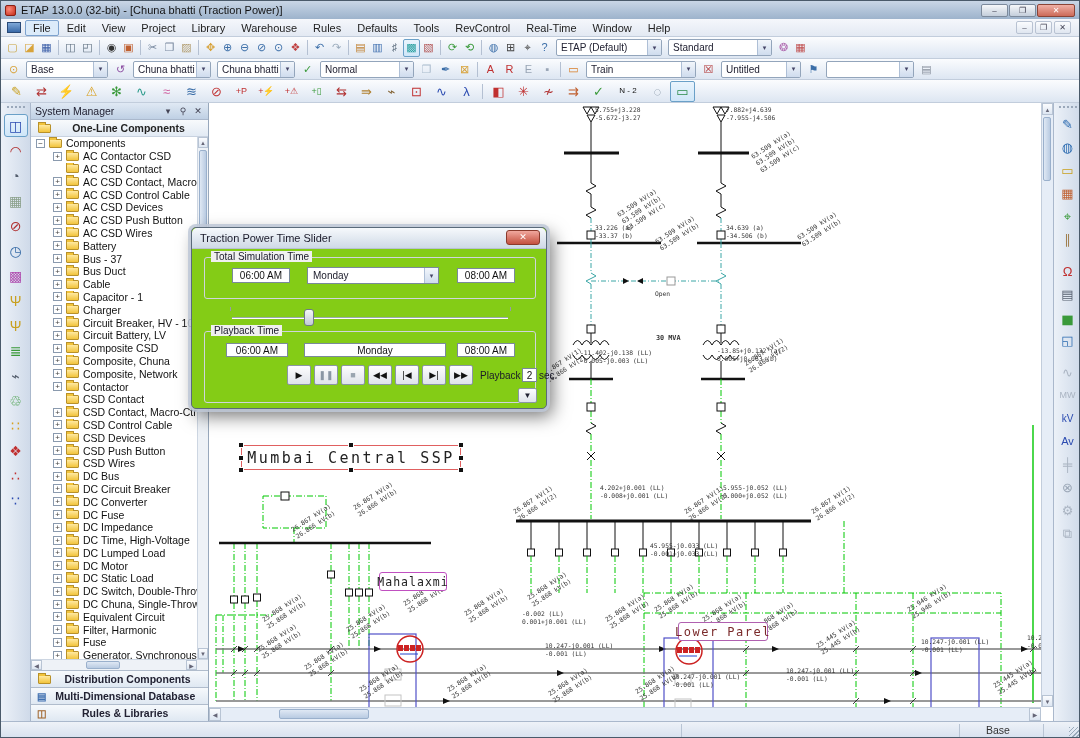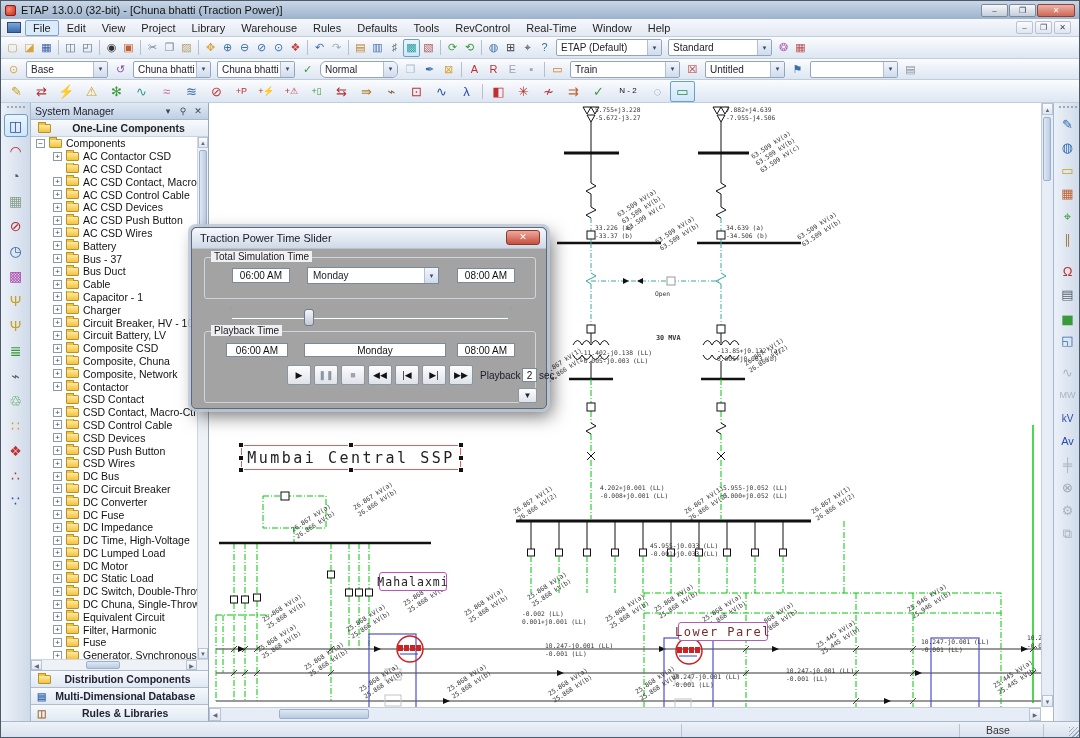--- a/index.html
+++ b/index.html
@@ -123,21 +123,21 @@
   
   .statusbar { position:absolute; top:720px; left:0; width:1080px; height:18px;
                background:linear-gradient(#eef2f8,#d6e0ee); border-top:1px solid #aab8cc;
                font-size:10.5px; color:#333; }
   .sb-sep { position:absolute; top:2px; width:1px; height:13px; background:#b8c4d4; }
   .sb-text { position:absolute; top:2px; }
   .sb-grip { position:absolute; right:2px; bottom:2px; width:10px; height:10px;
              background:repeating-linear-gradient(135deg,#9ab 0 1px,transparent 1px 3px); }
 
   
-  .dialog { position:absolute; left:190px; top:226px; width:356px; height:182px; background:#a3a3a3;
+  .dialog { position:absolute; left:190px; top:226px; width:356px; height:182px; background:#84cc16;
             border:1px solid #5a6a7a; border-radius:5px; z-index:20;
             box-shadow:0 0 0 3px rgba(190,200,215,.85), 5px 7px 18px rgba(0,0,0,.55); }
   .dlg-title { height:21px; background:linear-gradient(#f6f9fc,#cfd9e6); border-bottom:1px solid #b8c2cf;
                border-radius:5px 5px 0 0; display:flex; align-items:center; padding-left:8px;
                font-size:11px; color:#1a1a2a; }
   .dlg-close { position:absolute; top:2px; right:6px; width:34px; height:15px; border:1px solid #8a3a2c;
                border-radius:3px; background:linear-gradient(#f0a89e,#c4503e); color:#fff; font-size:9px;
                line-height:13px; text-align:center; }
   .dlg-body { position:relative; height:160px; font-size:10px; color:#1a1a2a; }
   .grp { position:absolute; border:1px solid #cfd5db; border-radius:3px; }
@@ -323,21 +323,21 @@
         <span class="combo-txt">Chuna bhatti</span>
         <span class="combo-arr">▾</span>
       </span>
       <span class="combo" style="width: 78px;">
         <span class="combo-txt">Chuna bhatti</span>
         <span class="combo-arr">▾</span>
       </span>
       <button class="tbtn">
         <span class="g" style="color: rgb(58, 154, 58);">✓</span>
       </button>
-      <span class="combo" style="width: 78px; border-radius: 6px;">
+      <span class="combo" style="width: 94px;">
         <span class="combo-txt">Normal</span>
         <span class="combo-arr">▾</span>
       </span>
       <button class="tbtn">
         <span class="g" style="color: rgb(170, 187, 204);">❐</span>
       </button>
       <button class="tbtn">
         <span class="g" style="color: rgb(59, 110, 168);">✒</span>
       </button>
       <button class="tbtn">

